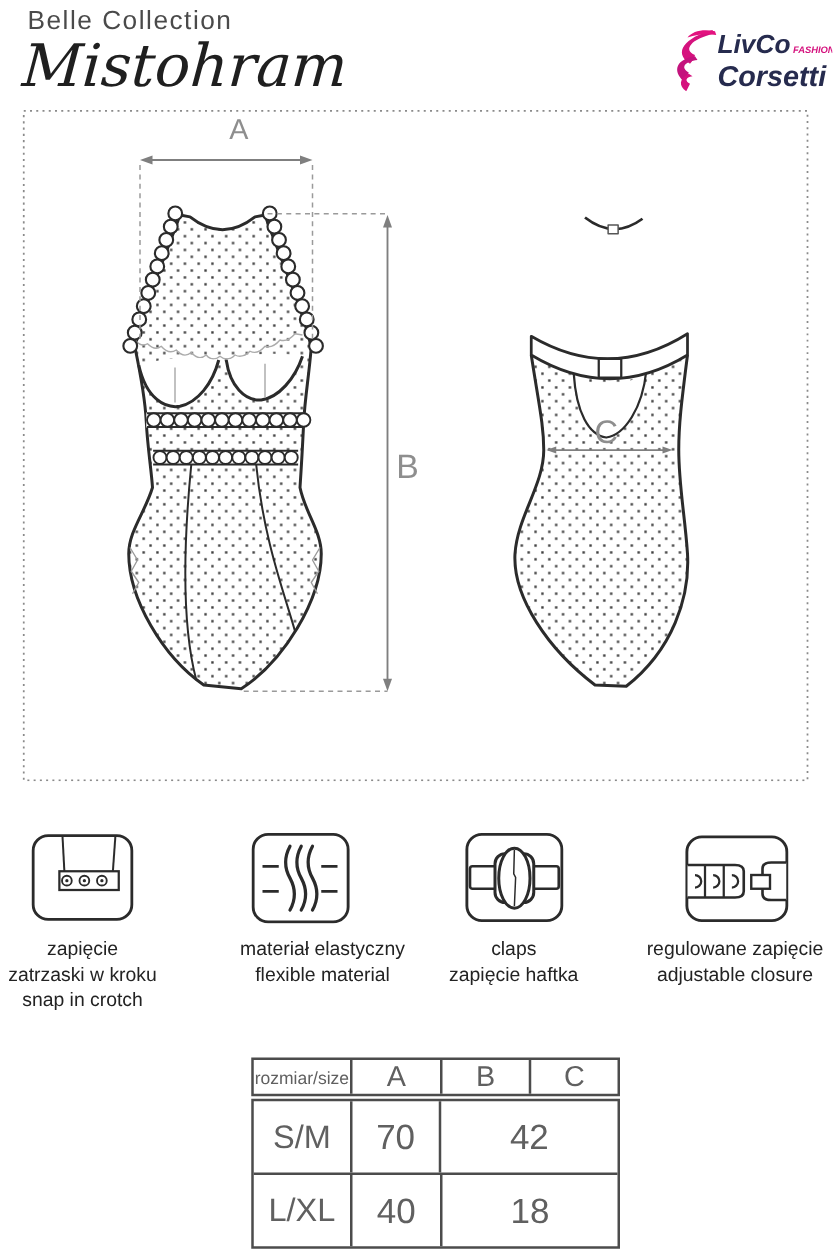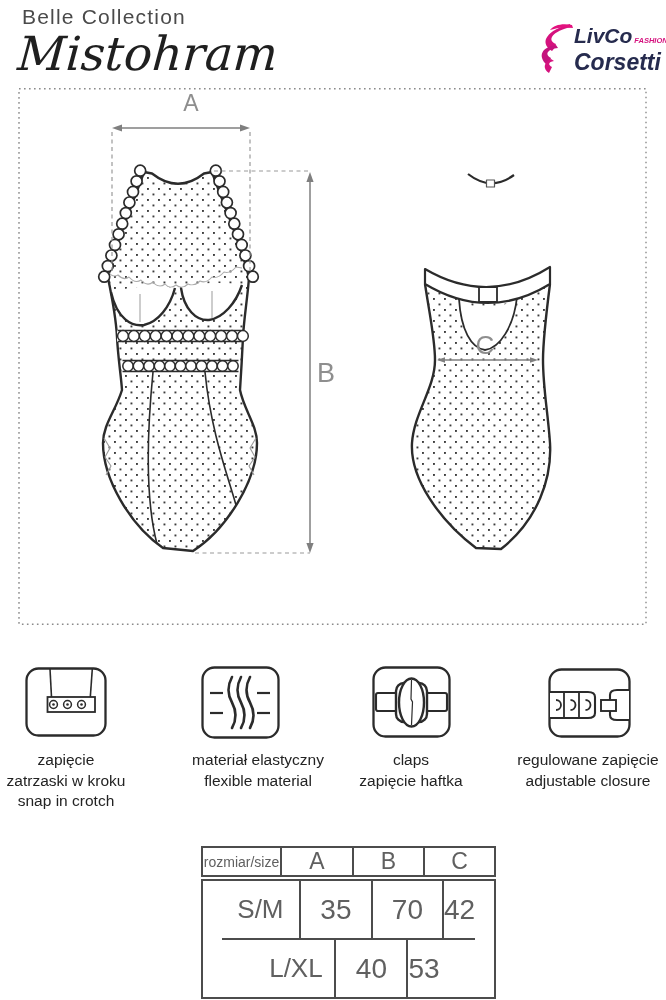--- a/index.html
+++ b/index.html
@@ -12,21 +12,21 @@
   .logo{left:536px;top:23px;width:126px;height:50px;}
   .logo-swirl{position:absolute;left:0;top:0;width:40px;height:50px;}
   .logo-text{position:absolute;left:38px;top:3px;white-space:nowrap;}
   .livco-row{line-height:20px;}
   .livco{font-size:21px;font-weight:bold;font-style:italic;color:#262b4e;letter-spacing:0;}
   .fashion{font-size:7.5px;font-weight:bold;font-style:italic;color:#d5127e;margin-left:2px;}
   .corsetti{font-size:23px;font-weight:bold;font-style:italic;color:#262b4e;line-height:20px;margin-top:1px;}
   .caption{top:750px;width:224px;text-align:center;font-size:15.5px;line-height:20.5px;color:#232323;}
   .sizebox{left:189px;width:295px;border:2px solid #4c4c4c;display:flex;box-sizing:border-box;margin-left:12px;}
   .hdr{top:846px;height:31px;}
-  .bodybox{top:879px;height:120px;flex-direction:column;align-items:center;}
+  .bodybox{top:879px;height:120px;flex-direction:column;}
   .trow{display:flex;flex:1;}
   .trow.first{border-bottom:2px solid #4c4c4c;}
   .cell{display:flex;align-items:center;justify-content:center;color:#606060;box-sizing:border-box;}
   .cell.c0{width:79px;border-right:2px solid #4c4c4c;font-size:14px;}
   .cell.c1{width:72px;border-right:2px solid #4c4c4c;}
   .cell.c2{width:71px;border-right:2px solid #4c4c4c;}
   .cell.c3{flex:1;}
   .hdr .cell{font-size:14px;}
   .hdr .cell.big{font-size:23px;font-weight:400;}
   .bodybox .cell.c0{font-size:26px;}
@@ -272,24 +272,23 @@
 
   <div class="abs sizebox hdr">
     <div class="cell c0">rozmiar/size</div>
     <div class="cell c1 big">A</div>
     <div class="cell c2 big">B</div>
     <div class="cell c3 big">C</div>
   </div>
   <div class="abs sizebox bodybox">
     <div class="trow first">
       <div class="cell c0">S/M</div>
-      <div class="cell c1 val">35</div>
       <div class="cell c2 val">70</div>
       <div class="cell c3 val">42</div>
     </div>
     <div class="trow">
       <div class="cell c0">L/XL</div>
       <div class="cell c1 val">40</div>
-      <div class="cell c3 val">53</div>
+      <div class="cell c3 val">18</div>
     </div>
   </div>
 
 </div>
 
 </body></html>

